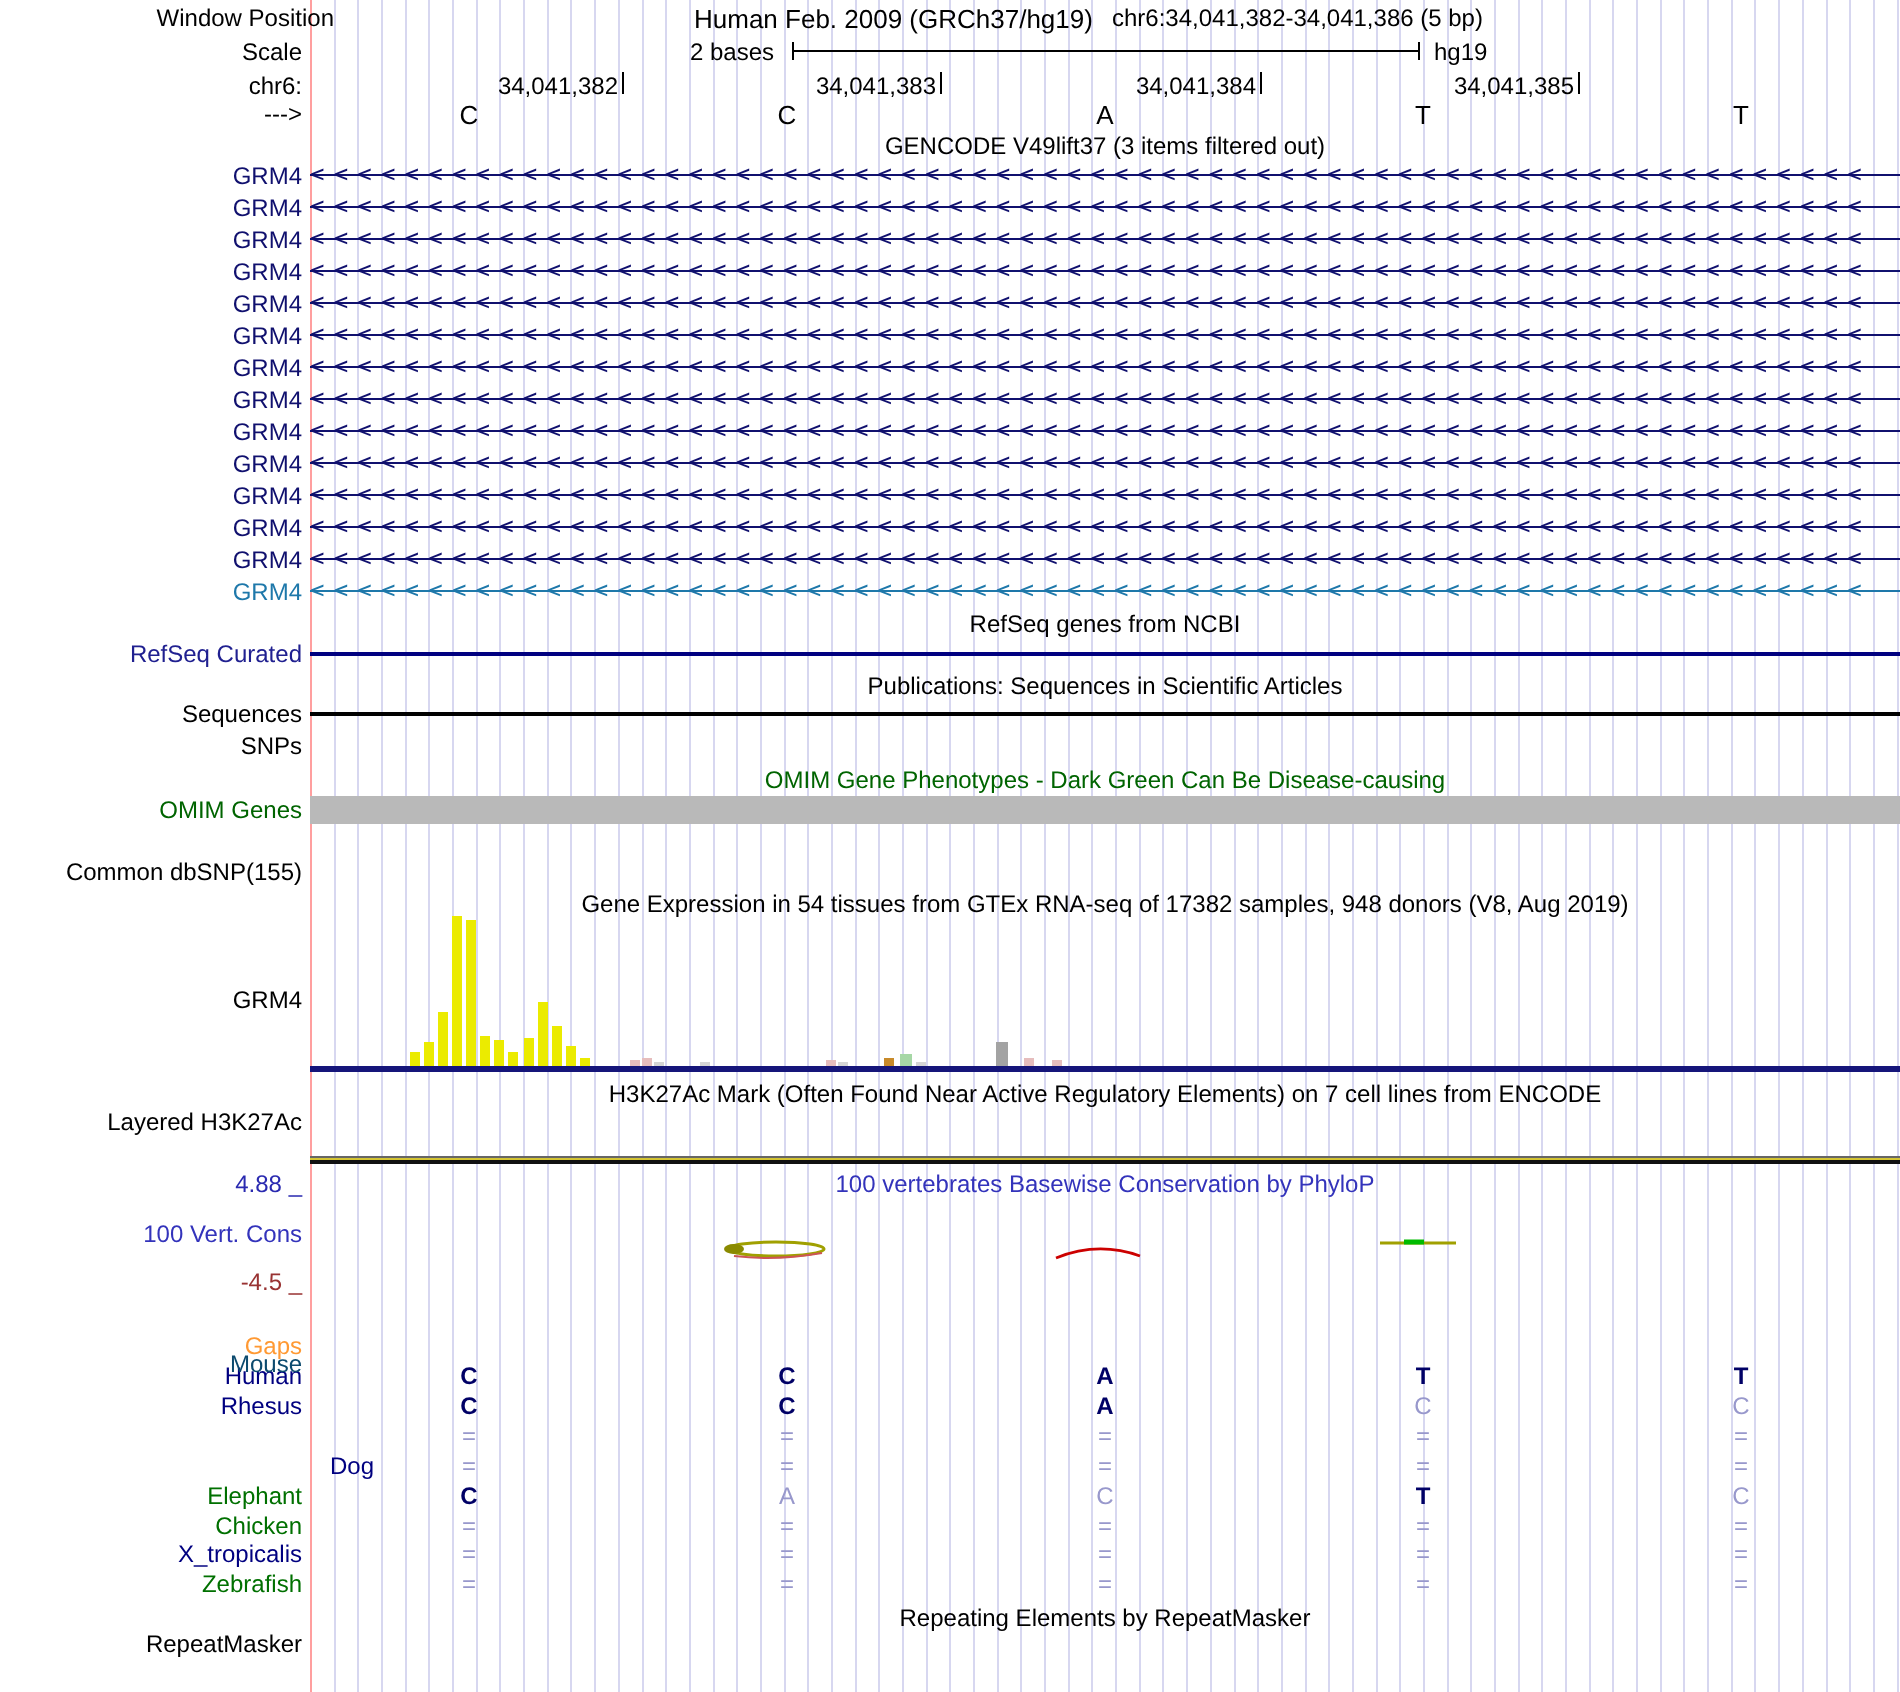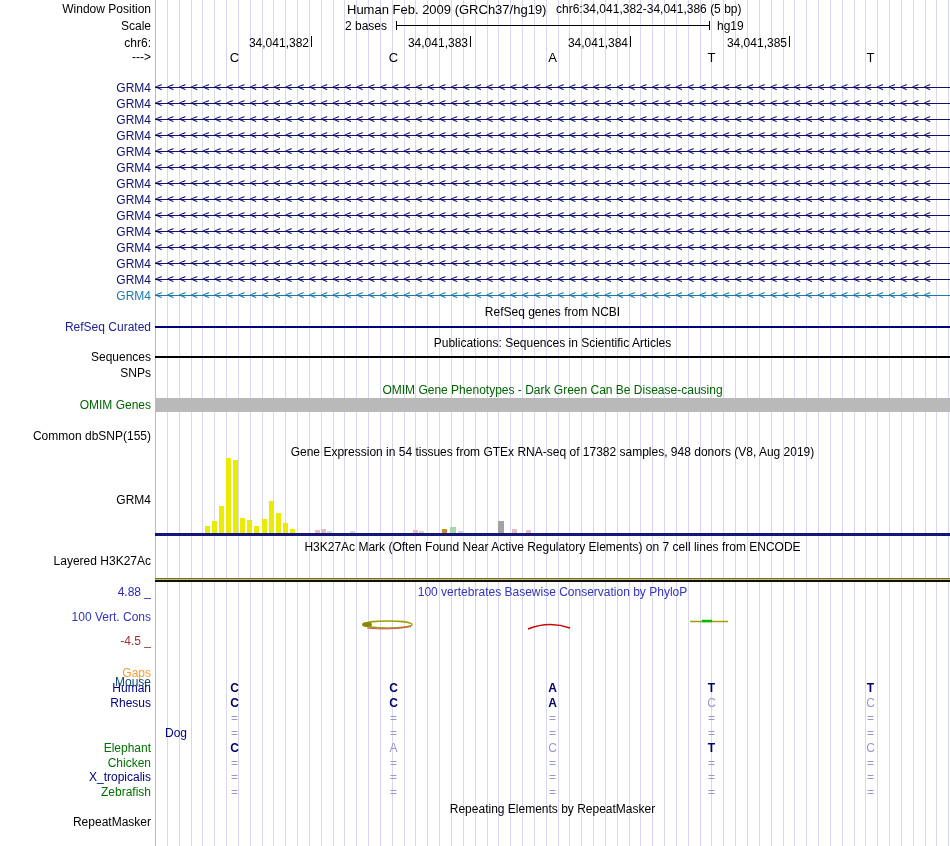--- a/index.html
+++ b/index.html
@@ -22,21 +22,21 @@
   .bar{position:absolute;bottom:0;}
   .scalebar{position:absolute;background:#000;}
 </style>
 </head>
 <body>
 
 <div id="screen">
   <div class="grid"></div>
   <div class="startline"></div>
 
-  <div class="lbl" style="top:2px;">Window Position</div>
+  <div class="lbl" style="top:2px;padding-left:16px;">Window Position</div>
   <div class="abs" style="left:347px;top:2px;font-size:13px;">Human Feb. 2009 (GRCh37/hg19)</div>
   <div class="abs" style="left:556px;top:2px;font-size:12px;">chr6:34,041,382-34,041,386 (5 bp)</div>
 
   <div class="lbl" style="top:19px;">Scale</div>
   <div class="abs" style="left:345px;top:19px;font-size:12px;">2 bases</div>
   <div class="scalebar" style="left:396px;top:25px;width:314px;height:1px;"></div>
   <div class="scalebar" style="left:396px;top:21px;width:1px;height:9px;"></div>
   <div class="scalebar" style="left:709px;top:21px;width:1px;height:9px;"></div>
   <div class="abs" style="left:717px;top:19px;font-size:12px;">hg19</div>
 
@@ -54,20 +54,21 @@
 
   <div class="lbl" style="top:50px;">---&gt;</div>
   <div id="seq-row">
       <div class="seqletter" style="left: 234.5px; top: 50px;">C</div>
       <div class="seqletter" style="left: 393.5px; top: 50px;">C</div>
       <div class="seqletter" style="left: 552.5px; top: 50px;">A</div>
       <div class="seqletter" style="left: 711.5px; top: 50px;">T</div>
       <div class="seqletter" style="left: 870.5px; top: 50px;">T</div>
     </div>
 
+  <div class="ctitle" style="top:66px;">GENCODE V49lift37 (3 items filtered out)</div>
   <div id="gene-rows">
       <div class="lbl" style="top: 81px; color: rgb(16, 16, 110);">GRM4</div>
       <div class="generow" style="top: 83px; color: rgb(16, 16, 110); background-image: linear-gradient(transparent 4px, rgb(16, 16, 110) 4px, rgb(16, 16, 110) 5px, transparent 5px);">&lt;&lt;&lt;&lt;&lt;&lt;&lt;&lt;&lt;&lt;&lt;&lt;&lt;&lt;&lt;&lt;&lt;&lt;&lt;&lt;&lt;&lt;&lt;&lt;&lt;&lt;&lt;&lt;&lt;&lt;&lt;&lt;&lt;&lt;&lt;&lt;&lt;&lt;&lt;&lt;&lt;&lt;&lt;&lt;&lt;&lt;&lt;&lt;&lt;&lt;&lt;&lt;&lt;&lt;&lt;&lt;&lt;&lt;&lt;&lt;&lt;&lt;&lt;&lt;&lt;&lt;</div>
       <div class="lbl" style="top: 97px; color: rgb(16, 16, 110);">GRM4</div>
       <div class="generow" style="top: 99px; color: rgb(16, 16, 110); background-image: linear-gradient(transparent 4px, rgb(16, 16, 110) 4px, rgb(16, 16, 110) 5px, transparent 5px);">&lt;&lt;&lt;&lt;&lt;&lt;&lt;&lt;&lt;&lt;&lt;&lt;&lt;&lt;&lt;&lt;&lt;&lt;&lt;&lt;&lt;&lt;&lt;&lt;&lt;&lt;&lt;&lt;&lt;&lt;&lt;&lt;&lt;&lt;&lt;&lt;&lt;&lt;&lt;&lt;&lt;&lt;&lt;&lt;&lt;&lt;&lt;&lt;&lt;&lt;&lt;&lt;&lt;&lt;&lt;&lt;&lt;&lt;&lt;&lt;&lt;&lt;&lt;&lt;&lt;&lt;</div>
       <div class="lbl" style="top: 113px; color: rgb(16, 16, 110);">GRM4</div>
       <div class="generow" style="top: 115px; color: rgb(16, 16, 110); background-image: linear-gradient(transparent 4px, rgb(16, 16, 110) 4px, rgb(16, 16, 110) 5px, transparent 5px);">&lt;&lt;&lt;&lt;&lt;&lt;&lt;&lt;&lt;&lt;&lt;&lt;&lt;&lt;&lt;&lt;&lt;&lt;&lt;&lt;&lt;&lt;&lt;&lt;&lt;&lt;&lt;&lt;&lt;&lt;&lt;&lt;&lt;&lt;&lt;&lt;&lt;&lt;&lt;&lt;&lt;&lt;&lt;&lt;&lt;&lt;&lt;&lt;&lt;&lt;&lt;&lt;&lt;&lt;&lt;&lt;&lt;&lt;&lt;&lt;&lt;&lt;&lt;&lt;&lt;&lt;</div>
       <div class="lbl" style="top: 129px; color: rgb(16, 16, 110);">GRM4</div>
       <div class="generow" style="top: 131px; color: rgb(16, 16, 110); background-image: linear-gradient(transparent 4px, rgb(16, 16, 110) 4px, rgb(16, 16, 110) 5px, transparent 5px);">&lt;&lt;&lt;&lt;&lt;&lt;&lt;&lt;&lt;&lt;&lt;&lt;&lt;&lt;&lt;&lt;&lt;&lt;&lt;&lt;&lt;&lt;&lt;&lt;&lt;&lt;&lt;&lt;&lt;&lt;&lt;&lt;&lt;&lt;&lt;&lt;&lt;&lt;&lt;&lt;&lt;&lt;&lt;&lt;&lt;&lt;&lt;&lt;&lt;&lt;&lt;&lt;&lt;&lt;&lt;&lt;&lt;&lt;&lt;&lt;&lt;&lt;&lt;&lt;&lt;&lt;</div>
       <div class="lbl" style="top: 145px; color: rgb(16, 16, 110);">GRM4</div>

